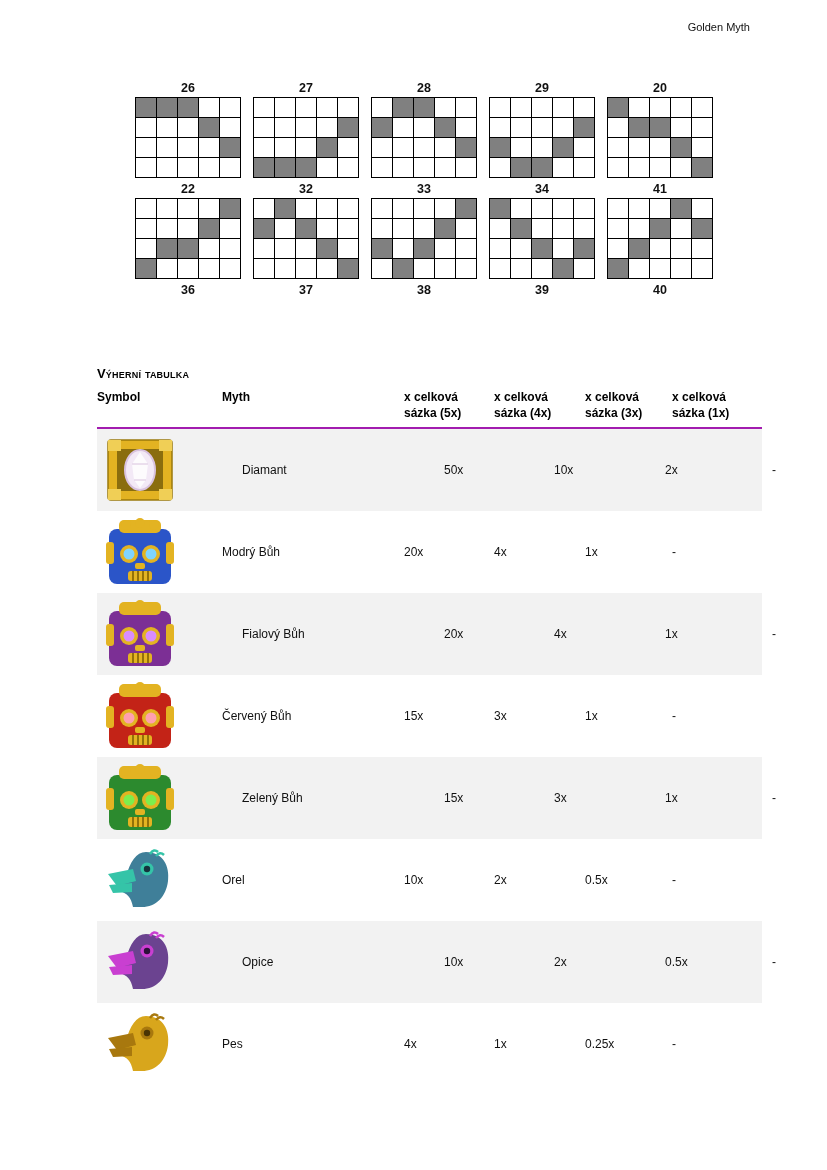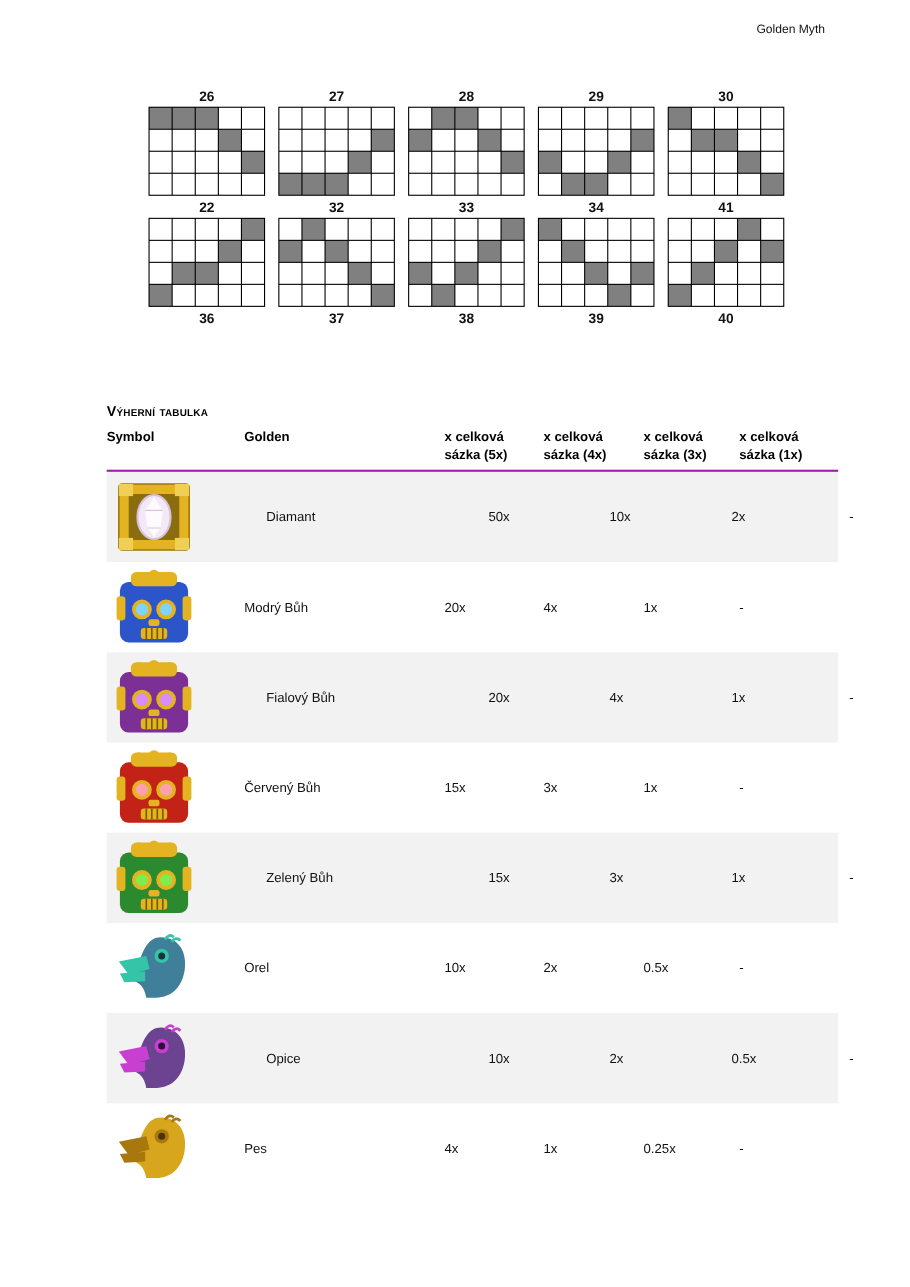--- a/index.html
+++ b/index.html
@@ -47,21 +47,21 @@
 <div class="page">
 
   <div class="doc-header-title">Golden Myth</div>
 
   <section class="winlines">
       <div class="label-row">
         <div class="wl-label">26</div>
         <div class="wl-label">27</div>
         <div class="wl-label">28</div>
         <div class="wl-label">29</div>
-        <div class="wl-label">30</div>
+        <div class="wl-label">20</div>
       </div>
       <div class="grid-row">
         <div class="wl-grid">
           <div class="wl-cell shaded"></div>
           <div class="wl-cell shaded"></div>
           <div class="wl-cell shaded"></div>
           <div class="wl-cell"></div>
           <div class="wl-cell"></div>
           <div class="wl-cell"></div>
           <div class="wl-cell"></div>
@@ -293,21 +293,21 @@
         <div class="wl-label">38</div>
         <div class="wl-label">39</div>
         <div class="wl-label">40</div>
       </div>
     </section>
 
   <section class="paytable">
     <h2 class="pt-heading">Výherní tabulka</h2>
     <div class="pt-header-row">
         <div class="pt-hcell">Symbol</div>
-        <div class="pt-hcell">Golden</div>
+        <div class="pt-hcell">Myth</div>
         <div class="pt-hcell">x celková sázka (5x)</div>
         <div class="pt-hcell">x celková sázka (4x)</div>
         <div class="pt-hcell">x celková sázka (3x)</div>
         <div class="pt-hcell">x celková sázka (1x)</div>
       </div>
     <div class="pt-body">
         <div class="pt-row stripe">
           <div class="pt-cell sym-cell">
             <svg viewBox="0 0 72 72" xmlns="http://www.w3.org/2000/svg" style="--base: #f3e9f6; --accent: #e3b322; --eye: #ffffff;">
       <rect x="4" y="6" width="64" height="60" rx="3" fill="var(--accent)" stroke="#9a7a0c" stroke-width="1.5"></rect>

